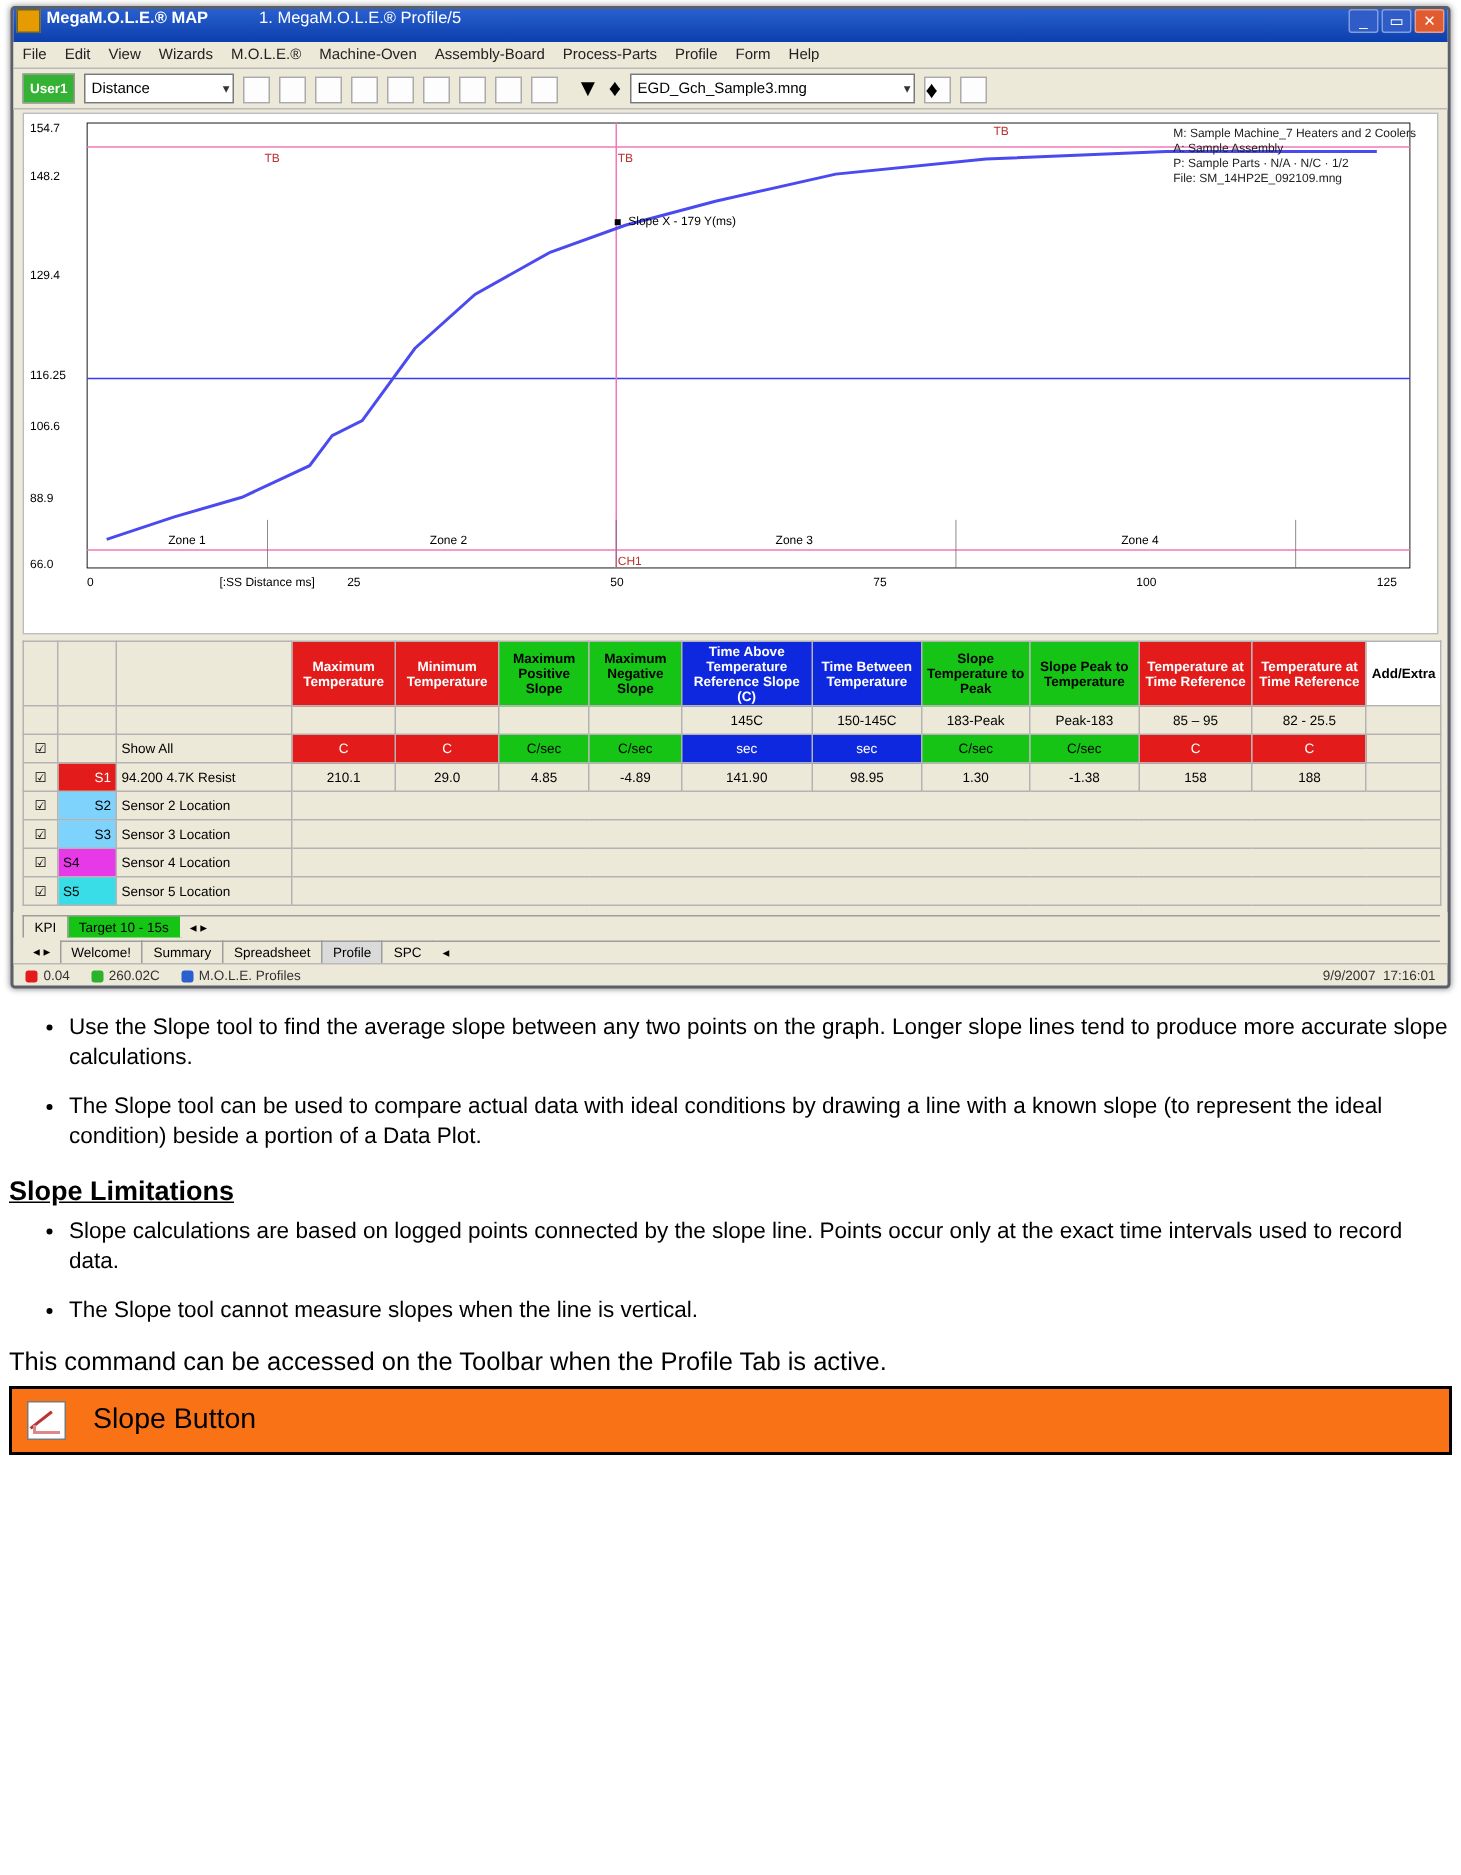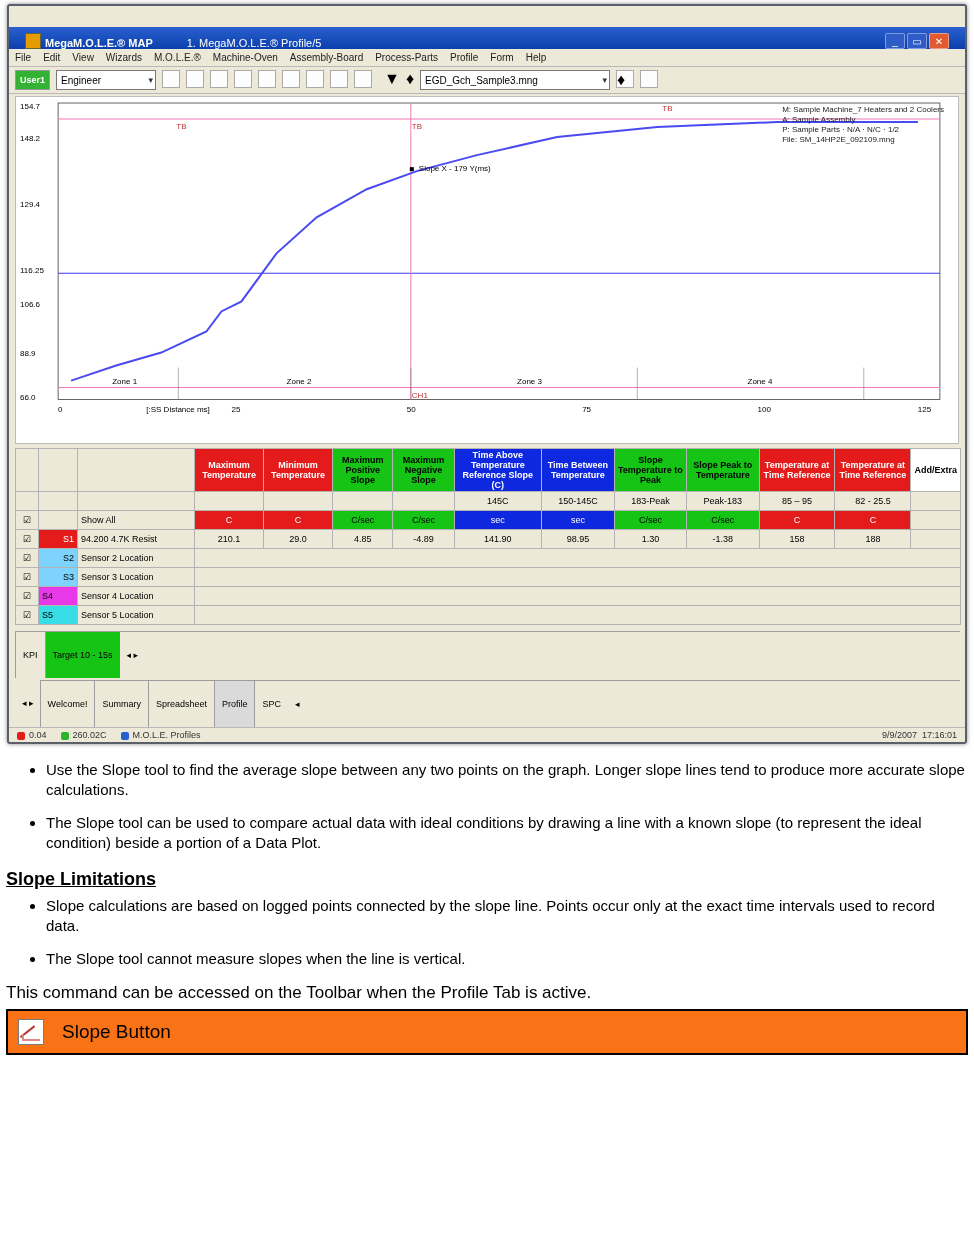--- a/index.html
+++ b/index.html
@@ -1,32 +1,32 @@
 <!DOCTYPE html>
 <html><head>
 <meta charset="utf-8">
 <style>
   body { font-family: Arial, sans-serif; font-size: 16px; margin:0; padding:0; width:974px; color:#000; background:#fff; }
   .page { padding:0 6px 8px 6px; }
 
   
   .appwin { width:956px; margin:4px auto 16px; border:2px solid #5b5f6a; border-radius:3px; background:#ece9d8; box-shadow:0 0 4px #888; position:relative; }
-  .titlebar { height:22px; background:linear-gradient(#2a5fcf,#0b3fad); color:#fff; display:flex; align-items:flex-end; font-size:11px; padding:0 16px;margin-top:21px; }
+  .titlebar { height:22px; background:linear-gradient(#2a5fcf,#0b3fad); color:#fff; display:flex; align-items:flex-start; font-size:11px; padding:0 2px; }
   .titlebar .icon { width:14px; height:14px; background:#e69b00; border:1px solid #663; margin-right:4px; }
   .titlebar .t1 { font-weight:bold; }
   .titlebar .t2 { margin-left:34px; }
   .winbtns { margin-left:auto; display:flex; gap:2px; }
   .winbtns span { width:18px; height:14px; display:inline-flex; align-items:center; justify-content:center; font-size:10px; color:#fff; border:1px solid #fff6; border-radius:2px; }
   .winbtns .min,.winbtns .max { background:#2f5cc7; }
   .winbtns .close { background:#e15b31; }
 
   .menubar { background:#ece9d8; font-size:10px; padding:3px 6px; display:flex; gap:12px; color:#222; border-bottom:1px solid #b9b9b9; }
   .menubar span { white-space:nowrap; }
 
-  .toolbar { background:#ece9d8; padding:3px 6px; display:flex; align-items:flex-start; gap:6px; border-bottom:1px solid #b9b9b9; }
+  .toolbar { background:#ece9d8; padding:3px 6px; display:flex; align-items:flex-end; gap:6px; border-bottom:1px solid #b9b9b9; }
   .tbtn { height:18px; background:#f4f4f0; border:1px solid #999; padding:0 4px; font-size:9px; display:inline-flex; align-items:center; }
   .tbtn.green { background:#33b233; color:#fff; font-weight:bold; }
   .combo { height:18px; border:1px solid #7a7a7a; background:#fff; font-size:10px; padding:0 14px 0 4px; display:inline-flex; align-items:center; position:relative; }
   .combo::after { content:"▾"; position:absolute; right:2px; font-size:9px; color:#333; }
   .ticon { width:16px; height:16px; border:1px solid #aaa; background:#fdfdfd; }
 
   .workarea { background:#fff; margin:2px 6px 4px; border:1px solid #bcbcbc; }
   .chartwrap { position:relative; height:320px; padding:8px 10px 18px 36px; }
   .chartwrap svg { position:absolute; inset:0; }
   .legendbox { position:absolute; right:14px; top:8px; font-size:8px; color:#222; line-height:1.25; }
@@ -41,21 +41,21 @@
   .row-grn { background:#16c416; color:#000; }
   .row-blu { background:#0e28e0; color:#fff; }
 
   .sensrow td.senred   { background:#e31b1b; color:#fff; text-align:right; }
   .sensrow td.sengreen { background:#7dd3fc; text-align:left;padding-left:24px; }
   .sensrow td.senmag   { background:#e839e8; text-align:left; }
   .sensrow td.sencyan  { background:#39dde8; text-align:left; }
   .sensrow td.name { text-align:left; }
 
   .tabstrip { display:flex; background:#ece9d8; font-size:9px; padding:2px 6px 0; gap:0; }
-  .tabstrip span { border:1px solid #9d9d9d; border-bottom:none; background:#ece9d8; padding:18px 7px; margin-right:-1px; }
+  .tabstrip span { border:1px solid #9d9d9d; border-bottom:none; background:#ece9d8; padding:2px 7px; margin-right:-1px; }
   .tabstrip span.act { background:#dadada; }
 
   .statusbar { display:flex; gap:14px; font-size:9px; padding:2px 8px; color:#333; border-top:1px solid #b9b9b9; }
   .statusbar .dot { width:8px; height:8px; border-radius:2px; display:inline-block; margin-right:4px; vertical-align:middle; }
   .dg { background:#2bb32b; } .dr { background:#e31b1b; } .db { background:#2a5fcf; }
   .statusbar .right { margin-left:auto; }
 
   
   h3.dochead { font-size:18px; font-weight:bold; text-decoration:underline; margin:16px 0 6px; }
   ul.doclist { margin:4px 0 10px 40px; padding:0; }
@@ -94,21 +94,21 @@
       <span>Machine-Oven</span>
       <span>Assembly-Board</span>
       <span>Process-Parts</span>
       <span>Profile</span>
       <span>Form</span>
       <span>Help</span>
     </div>
 
     <div class="toolbar">
       <span class="tbtn green">User1</span>
-      <span class="combo" style="width:80px">Engineer</span>
+      <span class="combo" style="width:80px">Distance</span>
       <span class="ticon"></span>
       <span class="ticon"></span>
       <span class="ticon"></span>
       <span class="ticon"></span>
       <span class="ticon"></span>
       <span class="ticon"></span>
       <span class="ticon"></span>
       <span class="ticon"></span>
       <span class="ticon"></span>
       <span style="margin-left:6px">▼</span>

